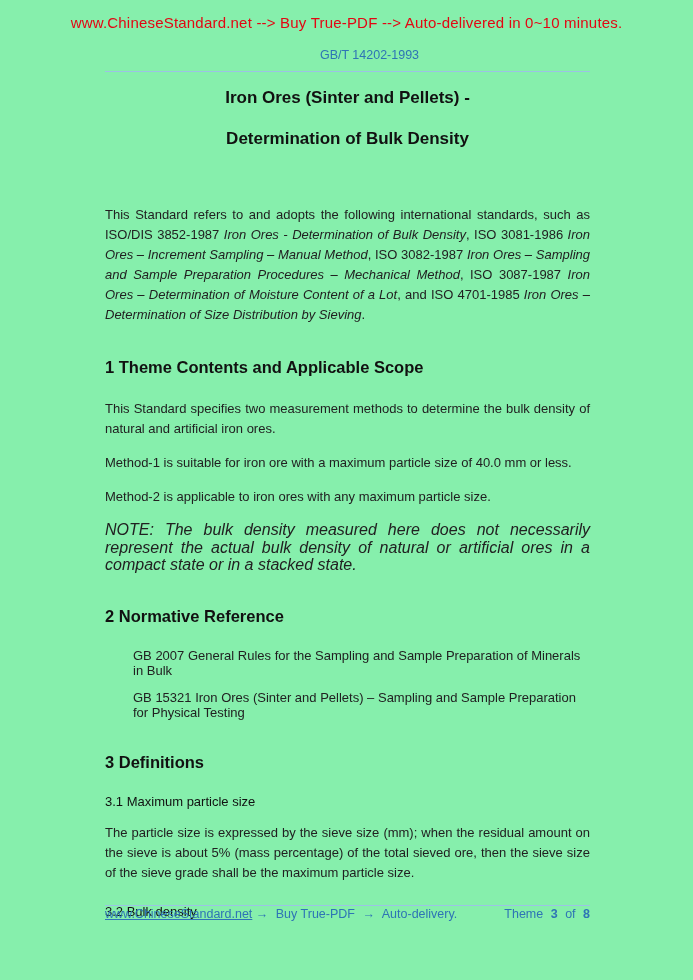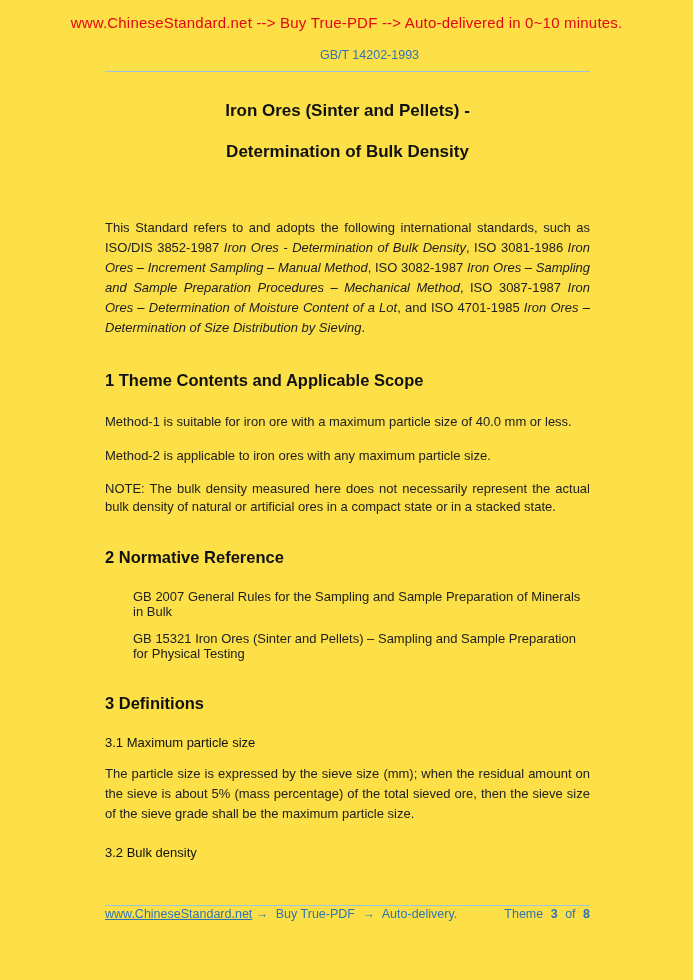--- a/index.html
+++ b/index.html
@@ -3,21 +3,21 @@
 <meta charset="utf-8">
 <style>
   * { box-sizing: border-box; margin: 0; padding: 0; }
   html, body { background: #e9e9e9; }
   body { font-family: "Liberation Sans", sans-serif; }
   .page {
     position: relative;
     width: 693px;
     height: 980px;
     margin: 0 auto;
-    background: #fde047;
+    background: #86efac;
     color: #212121;
     overflow: hidden;
   }
   .banner {
     margin-top: 14px;
     text-align: center;
     font-size: 15px;
     color: #e30613;
     letter-spacing: 0.2px;
   }
@@ -31,21 +31,21 @@
   .header-rule {
     margin: 9px 103px 0 105px;
     border: none;
     border-top: 1px solid #9cc2e5;
     height: 0;
   }
   .content {
     margin: 0 103px 0 105px;
   }
   .doc-title {
-    margin-top: 29px;
+    margin-top: 16px;
     text-align: center;
     font-size: 17px;
     font-weight: bold;
     color: #111111;
   }
   .doc-title.second { margin-top: 21px; }
   p.body-para {
     margin: 14px 0 0;
     font-size: 13px;
     line-height: 20px;
@@ -53,23 +53,24 @@
   }
   p.intro { margin-top: 56px; }
   h2.section-heading {
     margin: 33px 0 22px;
     font-size: 16.5px;
     font-weight: bold;
     color: #111111;
   }
   p.note-para {
     margin: 14px 0 0;
-    font-size: 13px;
+    font-size: 16px;
     line-height: 17.5px;
     text-align: justify;
+    font-style: italic;
   }
   p.reference {
     margin: 12px 0 0;
     padding-left: 28px;
     font-size: 13px;
     line-height: 15px;
   }
   h3.sub-heading {
     margin: 21px 0 14px;
     font-size: 13px;
@@ -111,20 +112,21 @@
 
   <div class="content">
 
     <h1 class="doc-title">Iron Ores (Sinter and Pellets) -</h1>
     <h1 class="doc-title second">Determination of Bulk Density</h1>
 
     <p class="body-para intro"><span>This Standard refers to and adopts the following international standards, such as ISO/DIS 3852-1987 </span><span style="font-style: italic;">Iron Ores - Determination of Bulk Density</span><span>, ISO 3081-1986 </span><span style="font-style: italic;">Iron Ores – Increment Sampling – Manual Method</span><span>, ISO 3082-1987 </span><span style="font-style: italic;">Iron Ores – Sampling and Sample Preparation Procedures – Mechanical Method</span><span>, ISO 3087-1987 </span><span style="font-style: italic;">Iron Ores – Determination of Moisture Content of a Lot</span><span>, and ISO 4701-1985 </span><span style="font-style: italic;">Iron Ores – Determination of Size Distribution by Sieving</span><span>.</span></p>
 
     <h2 class="section-heading">1 Theme Contents and Applicable Scope</h2>
 
+    <p class="body-para">This Standard specifies two measurement methods to determine the bulk density of natural and artificial iron ores.</p>
     <p class="body-para">Method-1 is suitable for iron ore with a maximum particle size of 40.0 mm or less.</p>
     <p class="body-para">Method-2 is applicable to iron ores with any maximum particle size.</p>
     <p class="note-para">NOTE: The bulk density measured here does not necessarily represent the actual bulk density of natural or artificial ores in a compact state or in a stacked state.</p>
 
     <h2 class="section-heading">2 Normative Reference</h2>
 
     <p class="reference">GB 2007 General Rules for the Sampling and Sample Preparation of Minerals in Bulk</p>
     <p class="reference">GB 15321 Iron Ores (Sinter and Pellets) – Sampling and Sample Preparation for Physical Testing</p>
 
     <h2 class="section-heading">3 Definitions</h2>

